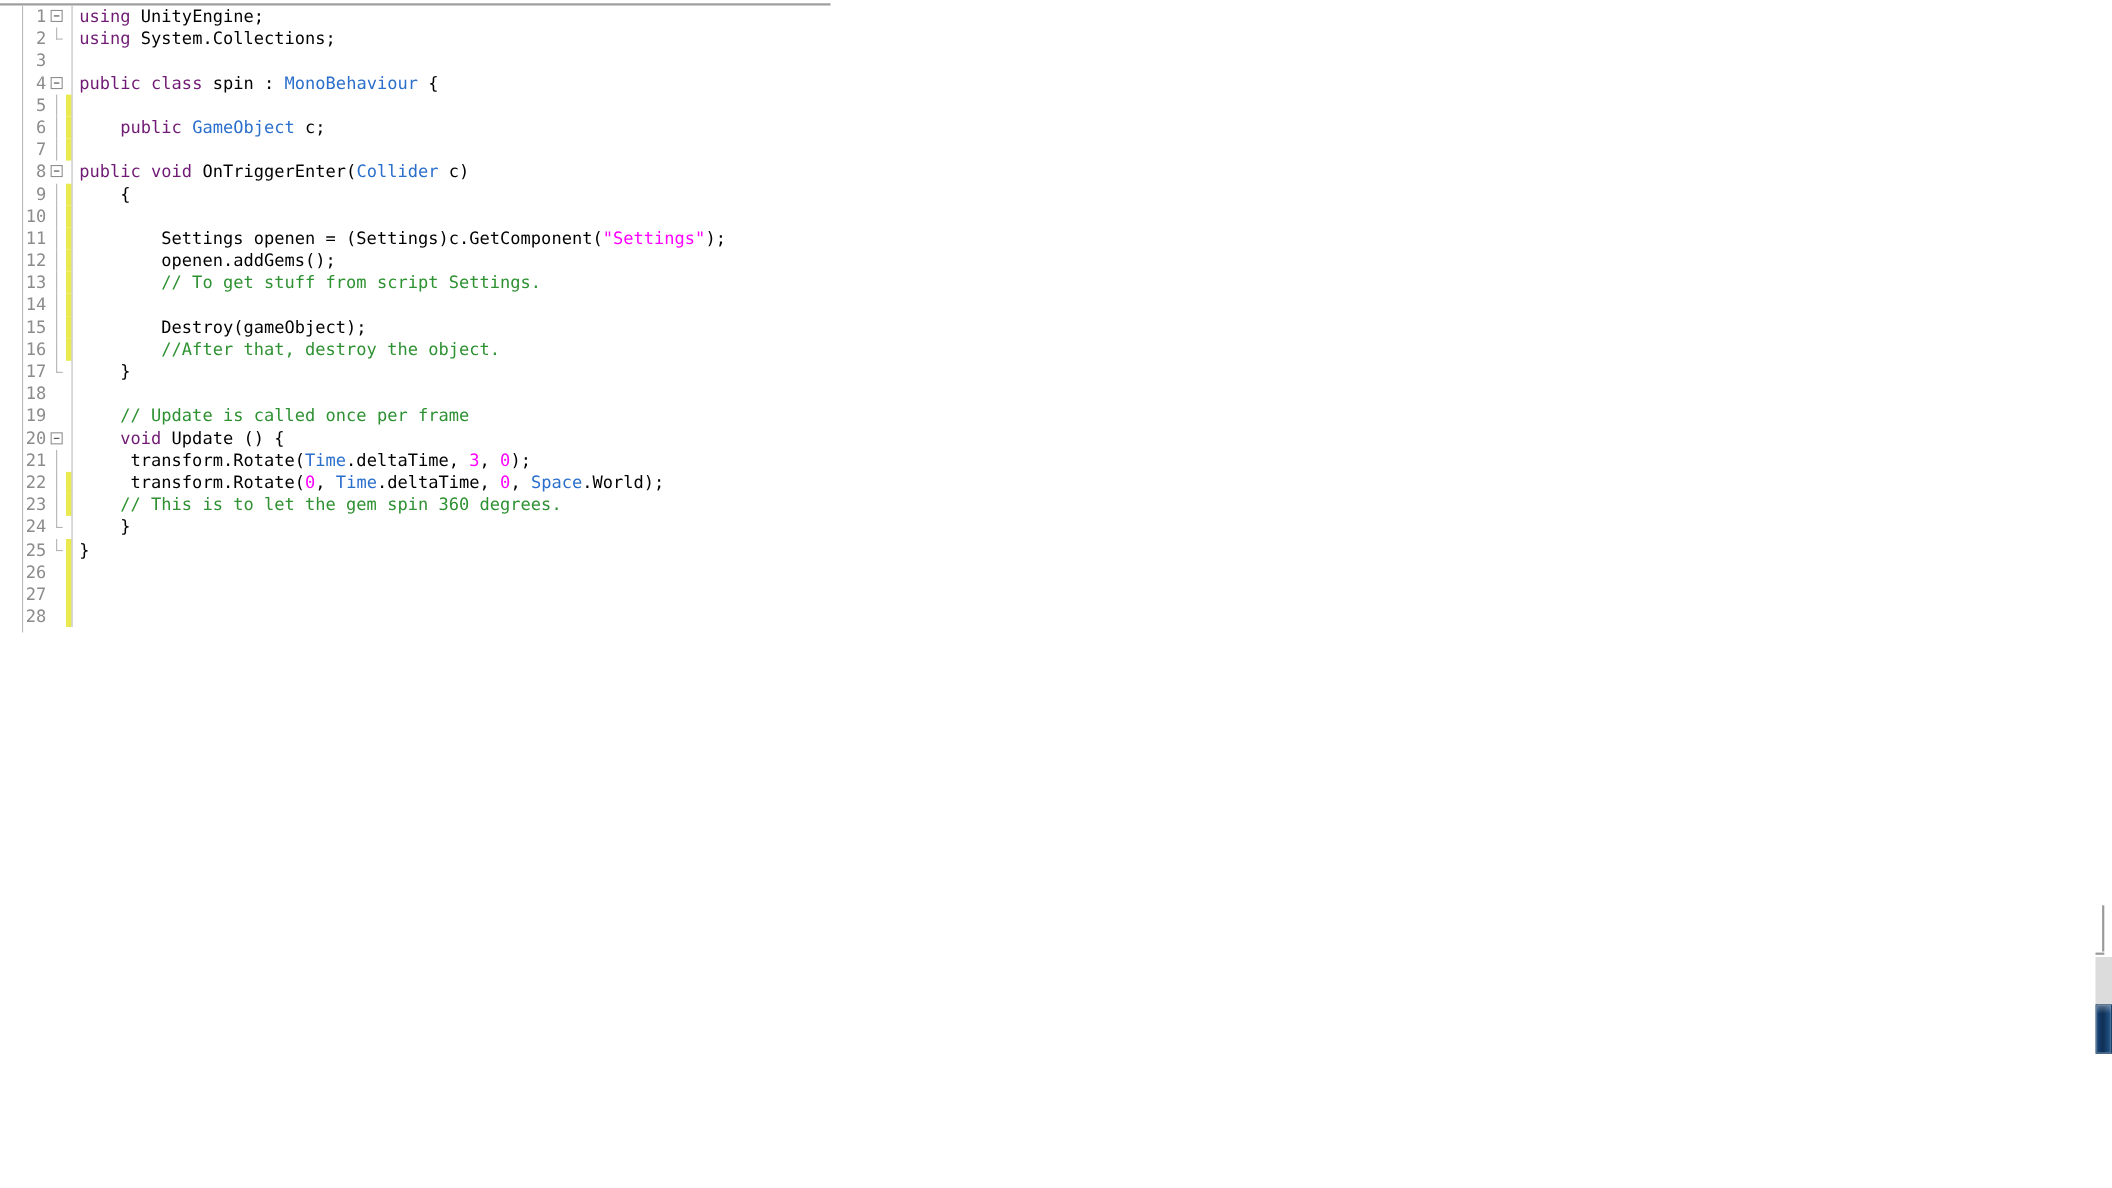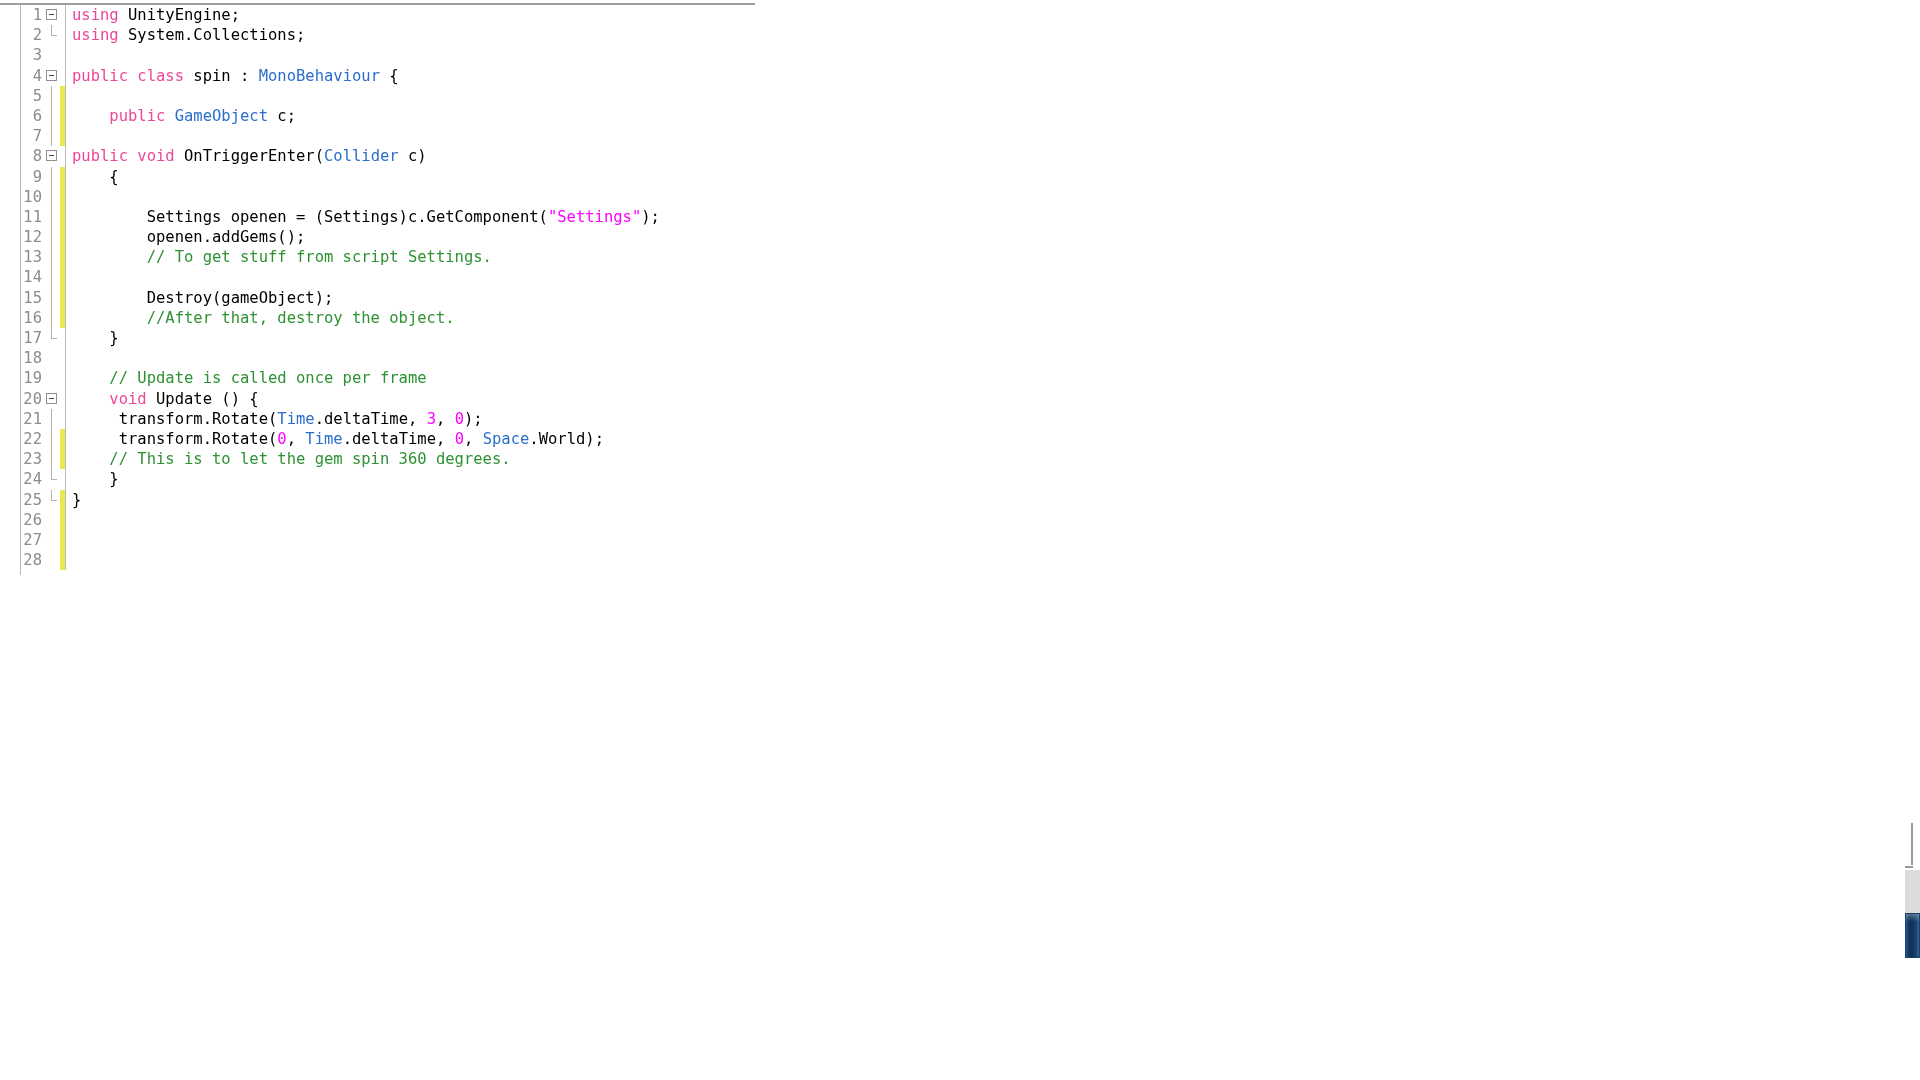--- a/index.html
+++ b/index.html
@@ -148,21 +148,21 @@
 
   .code-text {
     padding-left: 6px;
     font-family: "DejaVu Sans Mono", monospace;
     font-size: 15.5px;
     color: #000000;
     white-space: pre;
   }
 
   
-  .kw   { color: #ec4899; }
+  .kw   { color: #701a75; }
   .typ  { color: #2b6fcc; }
   .str  { color: #ff00ff; }
   .num  { color: #ff00ff; }
   .com  { color: #2e9132; }
   .pl   { color: #000000; }
 
   
   .vscroll {
     position: absolute;
     right: 0px;

